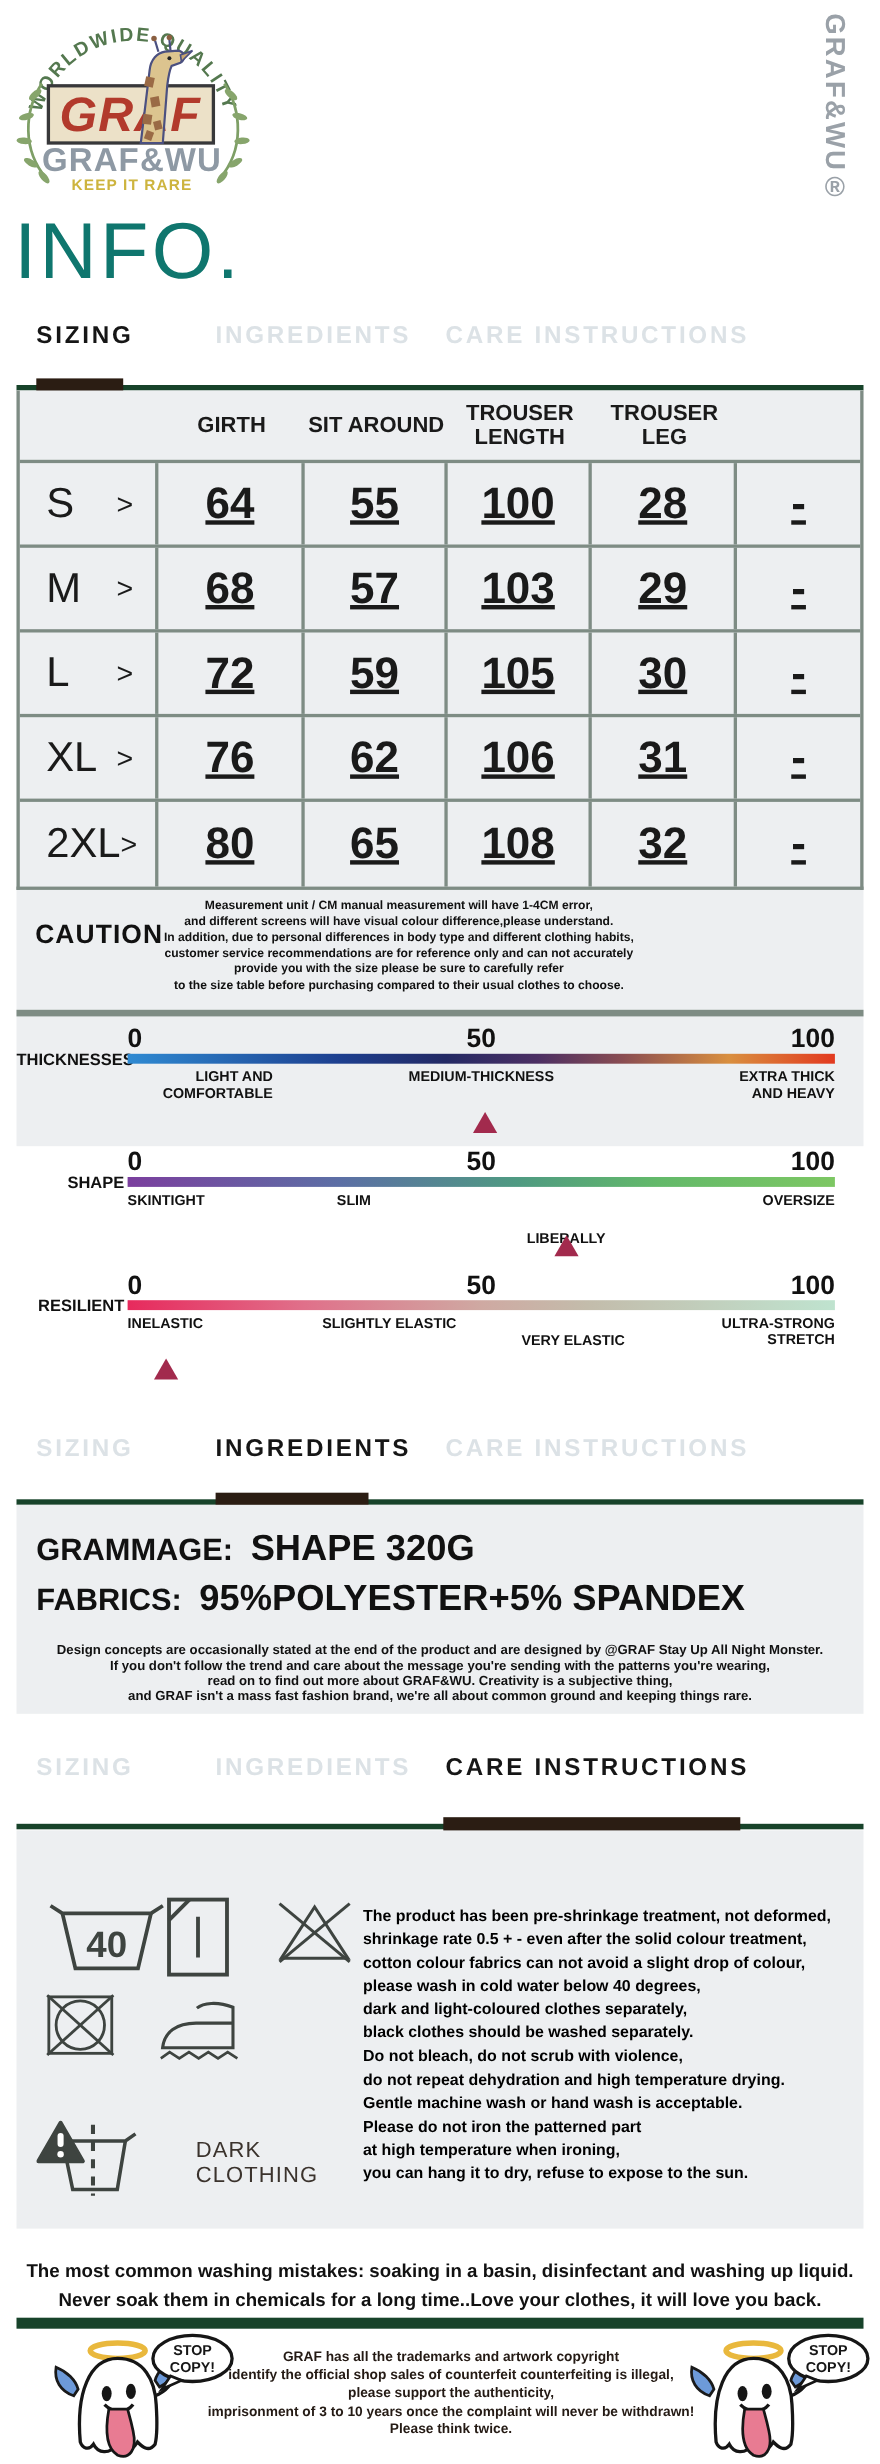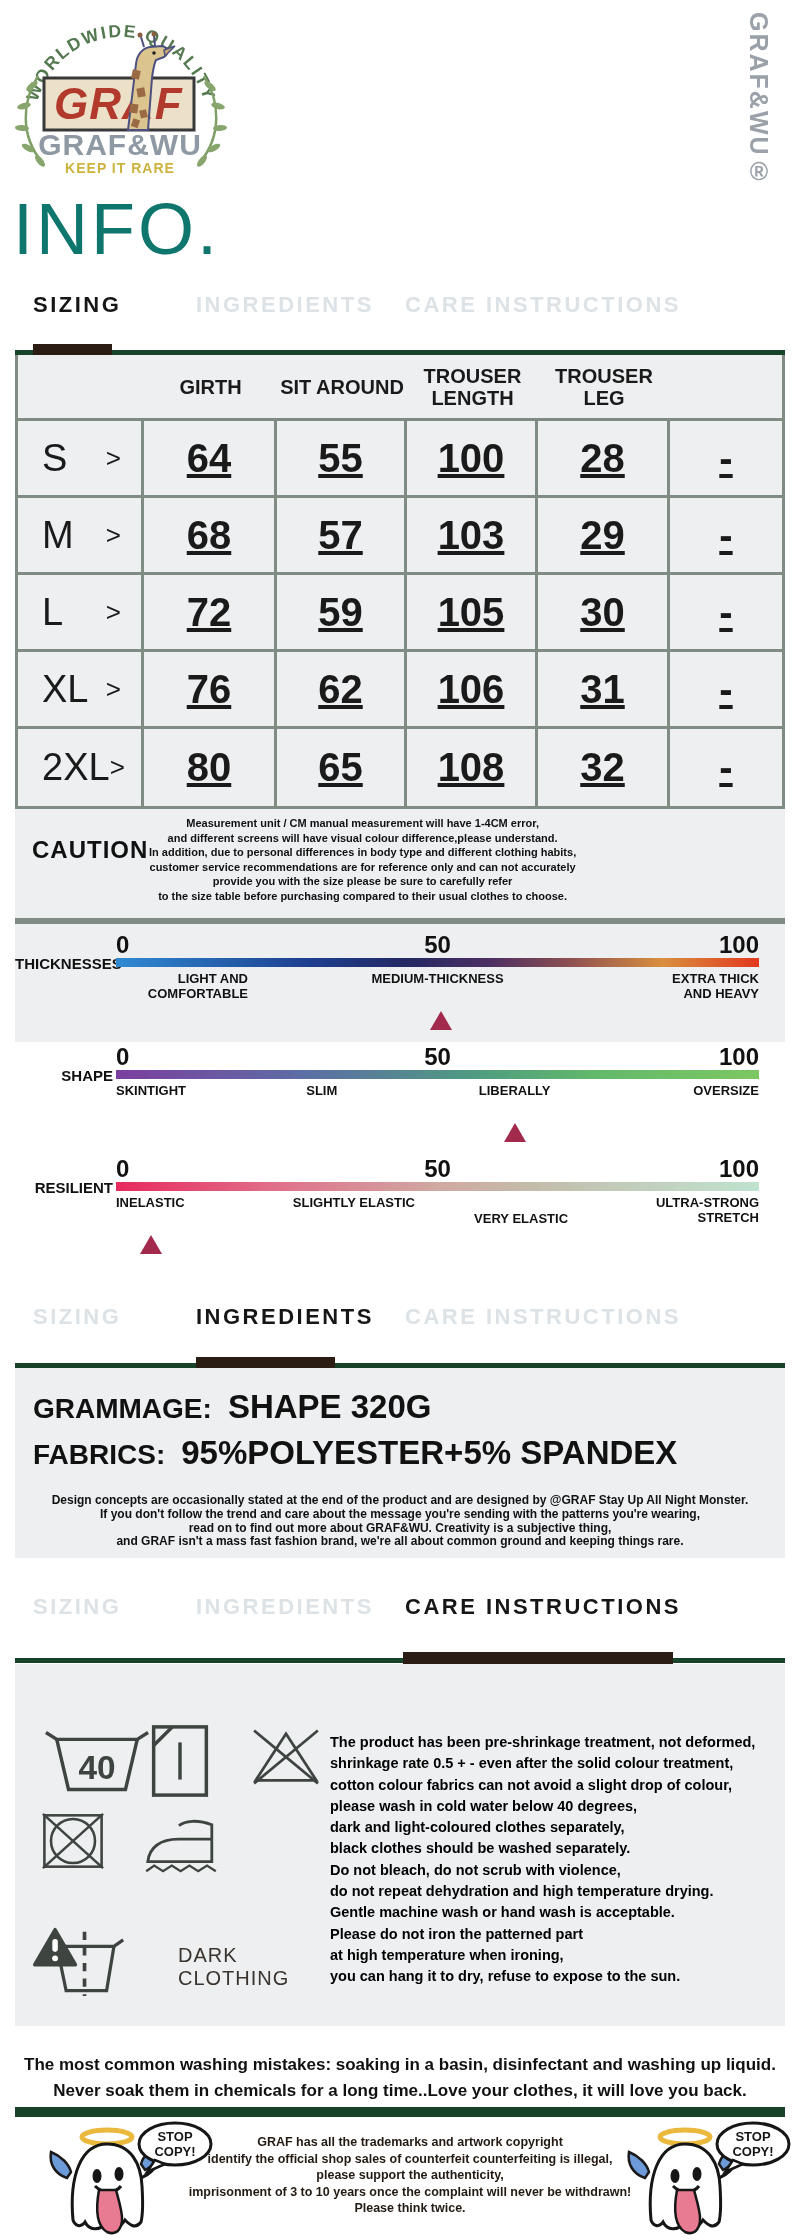--- a/index.html
+++ b/index.html
@@ -259,21 +259,21 @@
       <div class="scale-body">
         <div class="ticks">
           <span class="tick0">0</span>
           <span class="tick50">50</span>
           <span class="tick100">100</span>
         </div>
         <div class="bar" style="background: linear-gradient(90deg, rgb(123, 63, 158) 0%, rgb(92, 111, 165) 30%, rgb(79, 154, 130) 55%, rgb(99, 185, 106) 75%, rgb(125, 199, 99) 100%);"></div>
         <div class="descs">
           <span class="desc d-left">SKINTIGHT</span>
           <span class="desc d-c" style="left:32%;">SLIM</span>
-          <span class="desc d-c" style="left:62%;">LIBERALLY</span>
+          <span class="desc d-c" style="left:62%;margin-top:35px;">LIBERALLY</span>
           <span class="desc d-right">OVERSIZE</span>
         </div>
         <div class="marker" style="left: 62%;"></div>
       </div>
     </div>
 
     <div class="scale" style="top:800px;">
       <div class="scale-label">RESILIENT</div>
       <div class="scale-body">
         <div class="ticks">

